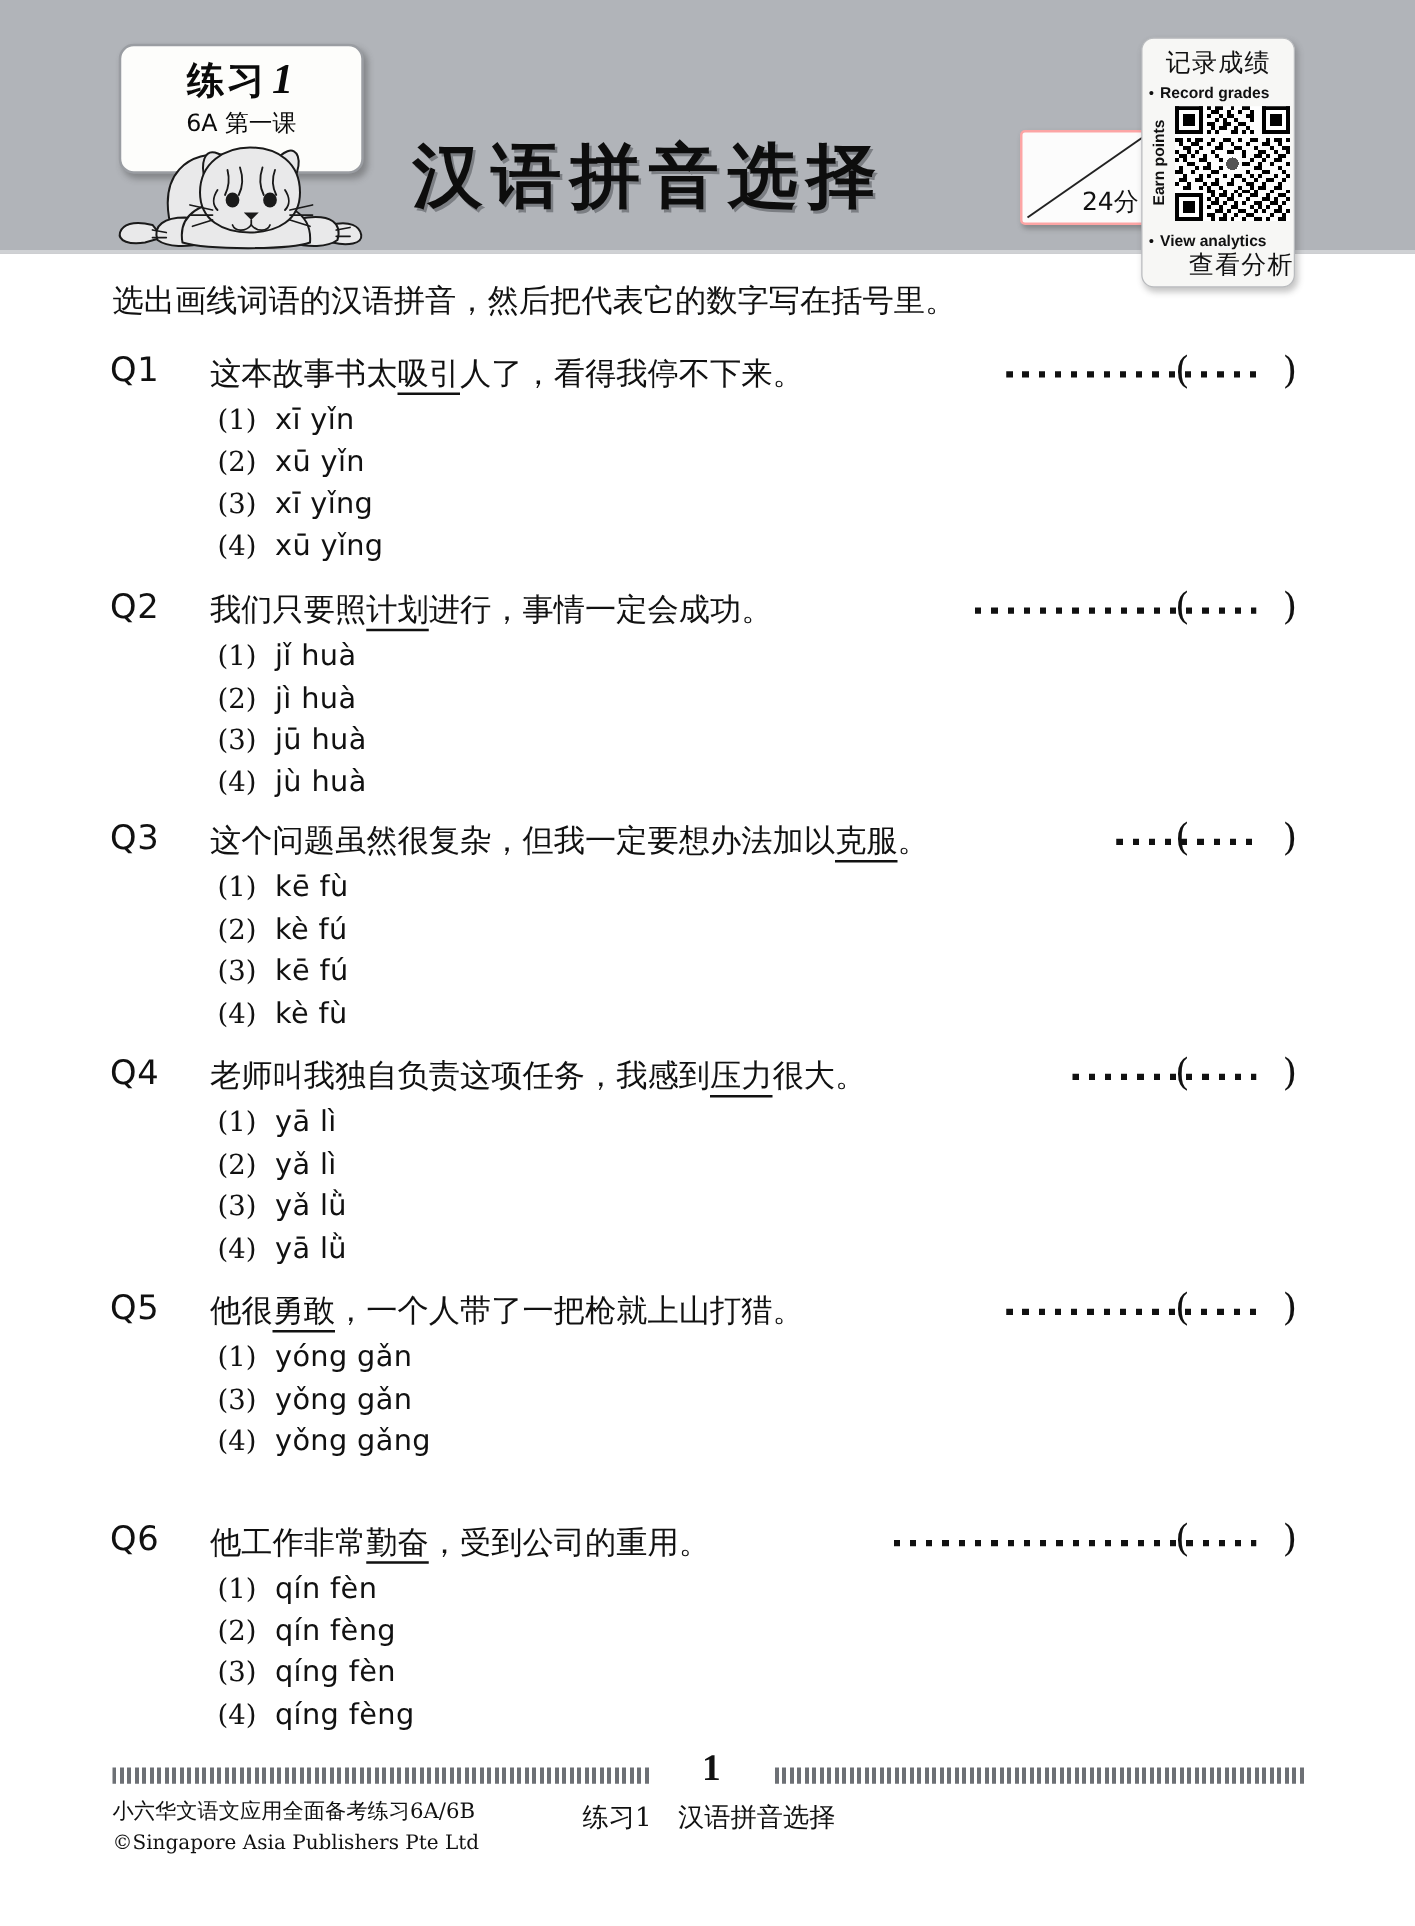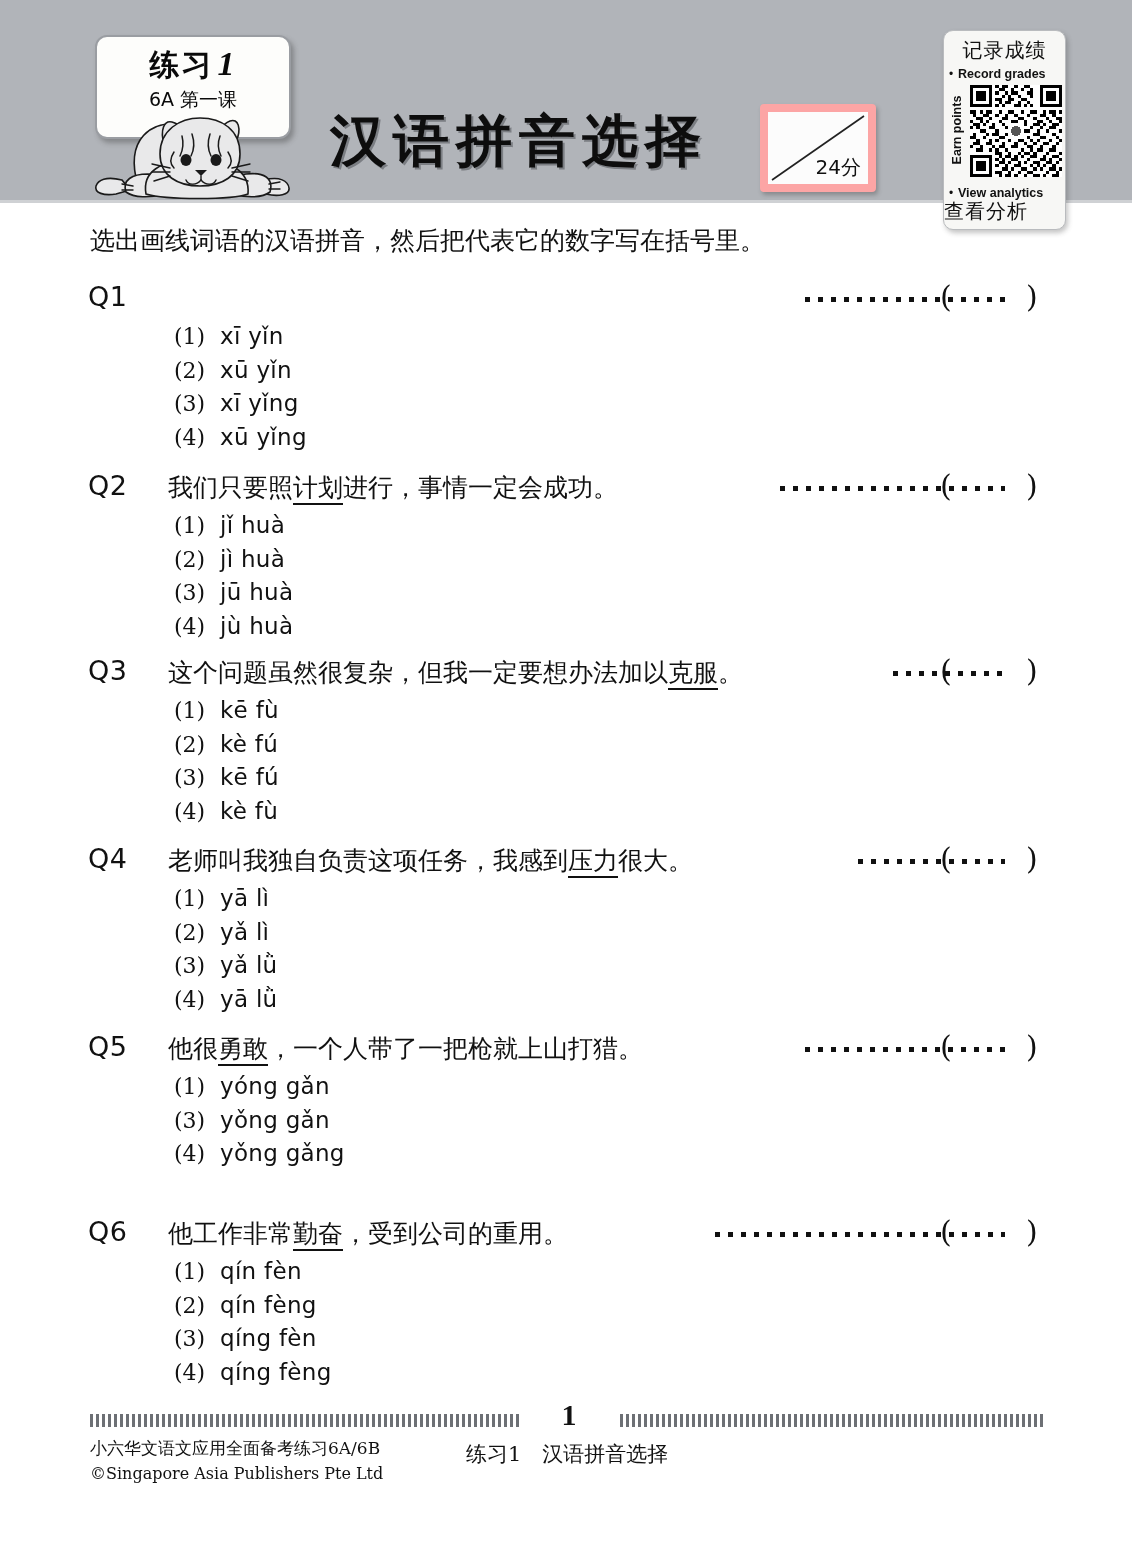--- a/index.html
+++ b/index.html
@@ -75,24 +75,24 @@
     font-size: 56px;
     font-weight: bold;
     letter-spacing: 7px;
     color: #0d0d0d;
     text-shadow: 2px 2px 0 #7b7e83;
     white-space: nowrap;
   }
 
   .score-box {
     position: absolute;
-    left: 760px; top: 104px;
+    left: 816px; top: 104px;
     width: 100px; height: 72px;
     background: #fcfcfc;
-    border: 8px solid #fca5a5;
+    border: 2px solid #fca5a5;
     border-radius: 4px;
     box-shadow: 2px 3px 4px rgba(60,60,60,.35);
     overflow: hidden;
   }
   .score-slash {
     position: absolute;
     left: 0; top: 0; width: 100%; height: 100%;
   }
   .score-value {
     position: absolute;
@@ -105,21 +105,20 @@
   
   .qr-panel {
     position: absolute;
     left: 913px; top: 30px;
     width: 123px; height: 200px;
     background: #f7f7f5;
     border: 1px solid #b9bbbe;
     border-radius: 10px;
     box-shadow: 2px 3px 5px rgba(60,60,60,.3);
     box-sizing: border-box;
-    margin-left: 30px;
   }
   .qr-title-top {
     position: absolute;
     left: 0; right: 0; top: 6px;
     text-align: center;
     font-family: "DejaVu Sans", sans-serif;
     font-size: 20px;
     letter-spacing: 1px;
     color: #111;
   }
@@ -157,21 +156,21 @@
     text-align: center;
   }
   .qr-code {
     position: absolute;
     left: 26px; top: 54px;
     width: 92px; height: 92px;
   }
   .qr-title-bot {
     position: absolute;
     left: 0; right: 0; bottom: 4px;
-    text-align: left;
+    text-align: right;
     font-family: "DejaVu Sans", sans-serif;
     font-size: 20px;
     letter-spacing: 1px;
     color: #111;
   }
 
   
   .instruction {
     position: absolute;
     left: 90px; top: 224px;
@@ -579,20 +578,21 @@
   <div class="qr-sub-bottom">View analytics</div>
   <div class="qr-title-bot">查看分析</div>
 </div>
 
 <div class="instruction">选出画线词语的汉语拼音，然后把代表它的数字写在括号里。</div>
 
 <div id="questions-root">
     <div class="question" style="top: 281px;">
       <div class="q-head">
         <div class="q-label">Q1</div>
+        <div class="q-stem"><span>这本故事书太</span><u>吸引</u><span>人了，看得我停不下来。</span></div>
         <div class="leader" style="left: 717px; width: 200px;"></div>
         <div class="paren-open">(</div>
         <div class="paren-close">)</div>
       </div>
       <div class="options">
         <div class="option"><span class="opt-num">(1)</span><span class="opt-text">xī yǐn</span></div>
         <div class="option"><span class="opt-num">(2)</span><span class="opt-text">xū yǐn</span></div>
         <div class="option"><span class="opt-num">(3)</span><span class="opt-text">xī yǐng</span></div>
         <div class="option"><span class="opt-num">(4)</span><span class="opt-text">xū yǐng</span></div>
       </div>

